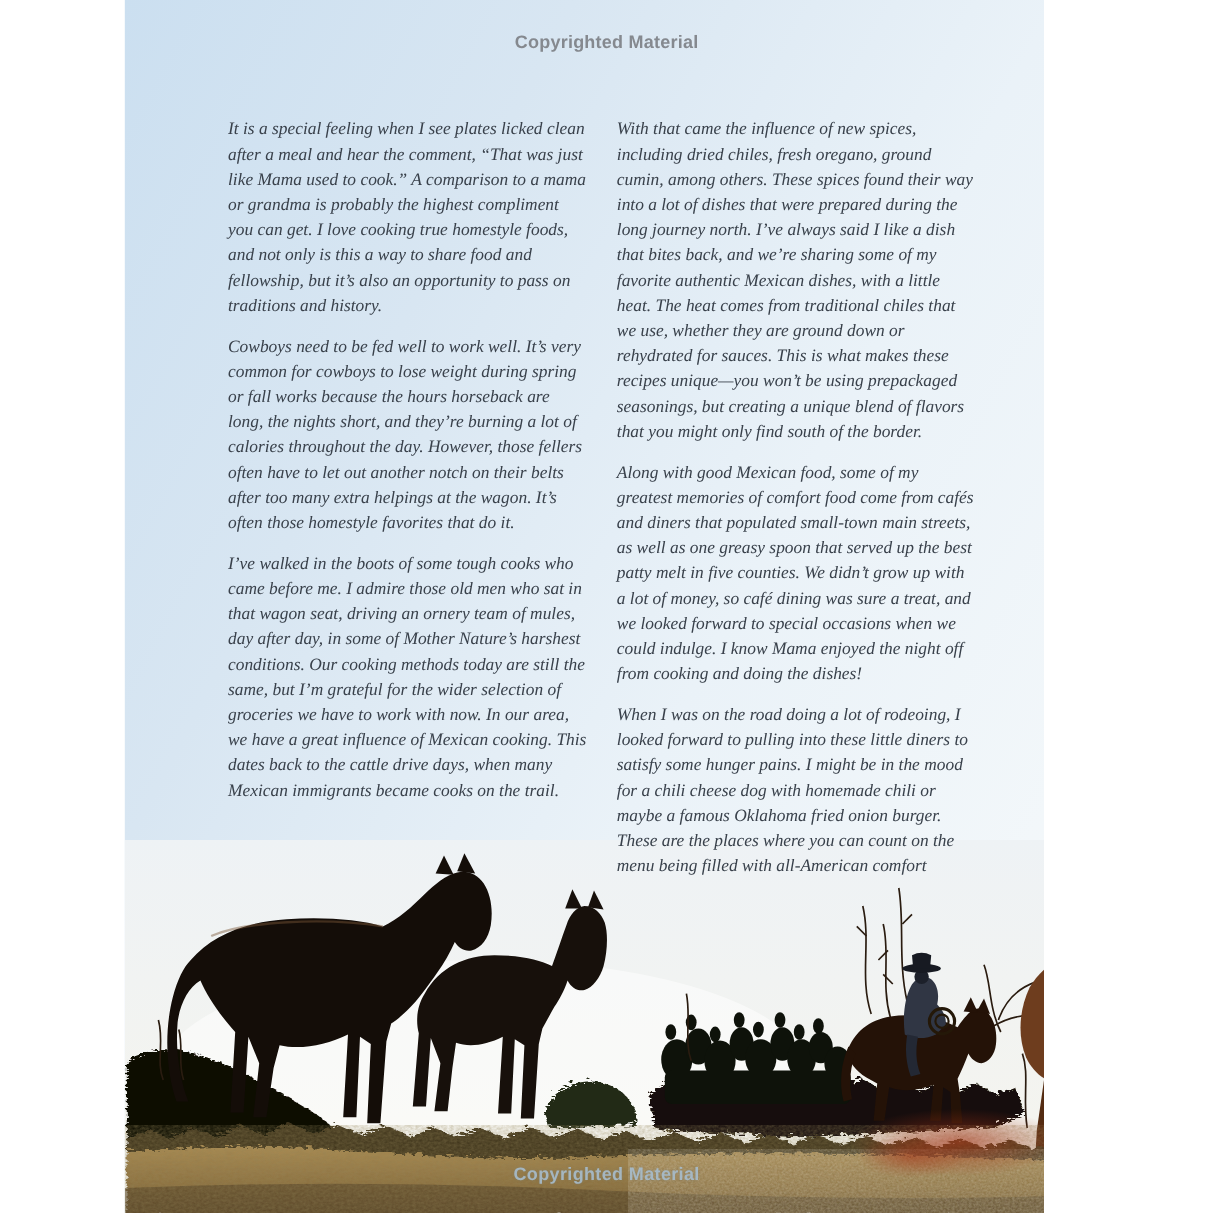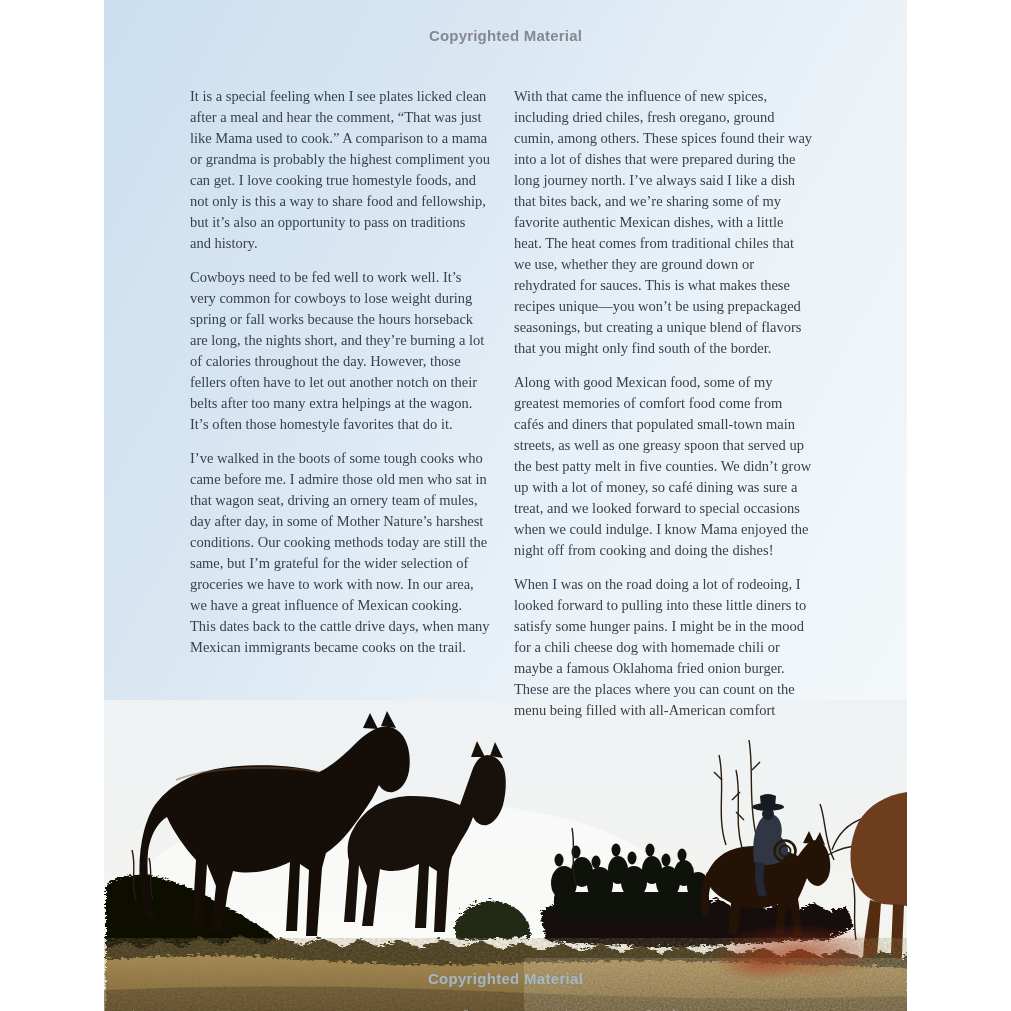--- a/index.html
+++ b/index.html
@@ -1,25 +1,25 @@
 <!DOCTYPE html>
 <html><head>
 <meta charset="utf-8">
 <style>
   html,body{margin:0;padding:0;background:#ffffff;}
-  .canvas{position:relative;width:1011px;height:1011px;background:#ffffff;overflow:hidden;
+  .canvas{position:relative;width:870px;height:1011px;background:#ffffff;overflow:hidden;
           font-family:"Liberation Sans",sans-serif;}
   .page{position:absolute;left:104px;top:0;width:803px;height:1011px;
         background:linear-gradient(118deg,#cbdff0 0%,#d8e6f2 28%,#eaf2f8 58%,#f7fafb 100%);}
   .wm-top{position:absolute;top:27px;left:0;width:100%;text-align:center;
           color:#85898f;font-size:15px;font-weight:bold;letter-spacing:.2px;z-index:3;}
   .columns{position:absolute;top:86px;left:86px;width:624px;display:flex;gap:24px;z-index:2;}
   .col{width:300px;color:#39414b;font-family:"Liberation Serif","DejaVu Serif",serif;
        font-size:14.5px;line-height:21px;text-align:left;}
-  .col p{margin:0 0 13px 0;}
+  .col p{margin:12px 0 13px 0;font-style:italic;}
   .photo{position:absolute;left:0;bottom:0;width:803px;height:311px;z-index:1;}
   .photo svg{display:block;}
   .wm-bottom{position:absolute;bottom:24px;left:0;width:100%;text-align:center;
              color:rgba(168,190,206,0.88);font-size:15px;font-weight:bold;letter-spacing:.3px;
              text-shadow:0 0 2px rgba(110,135,155,.35);z-index:4;}
 </style>
 </head>
 <body>
 
 <div class="canvas">

